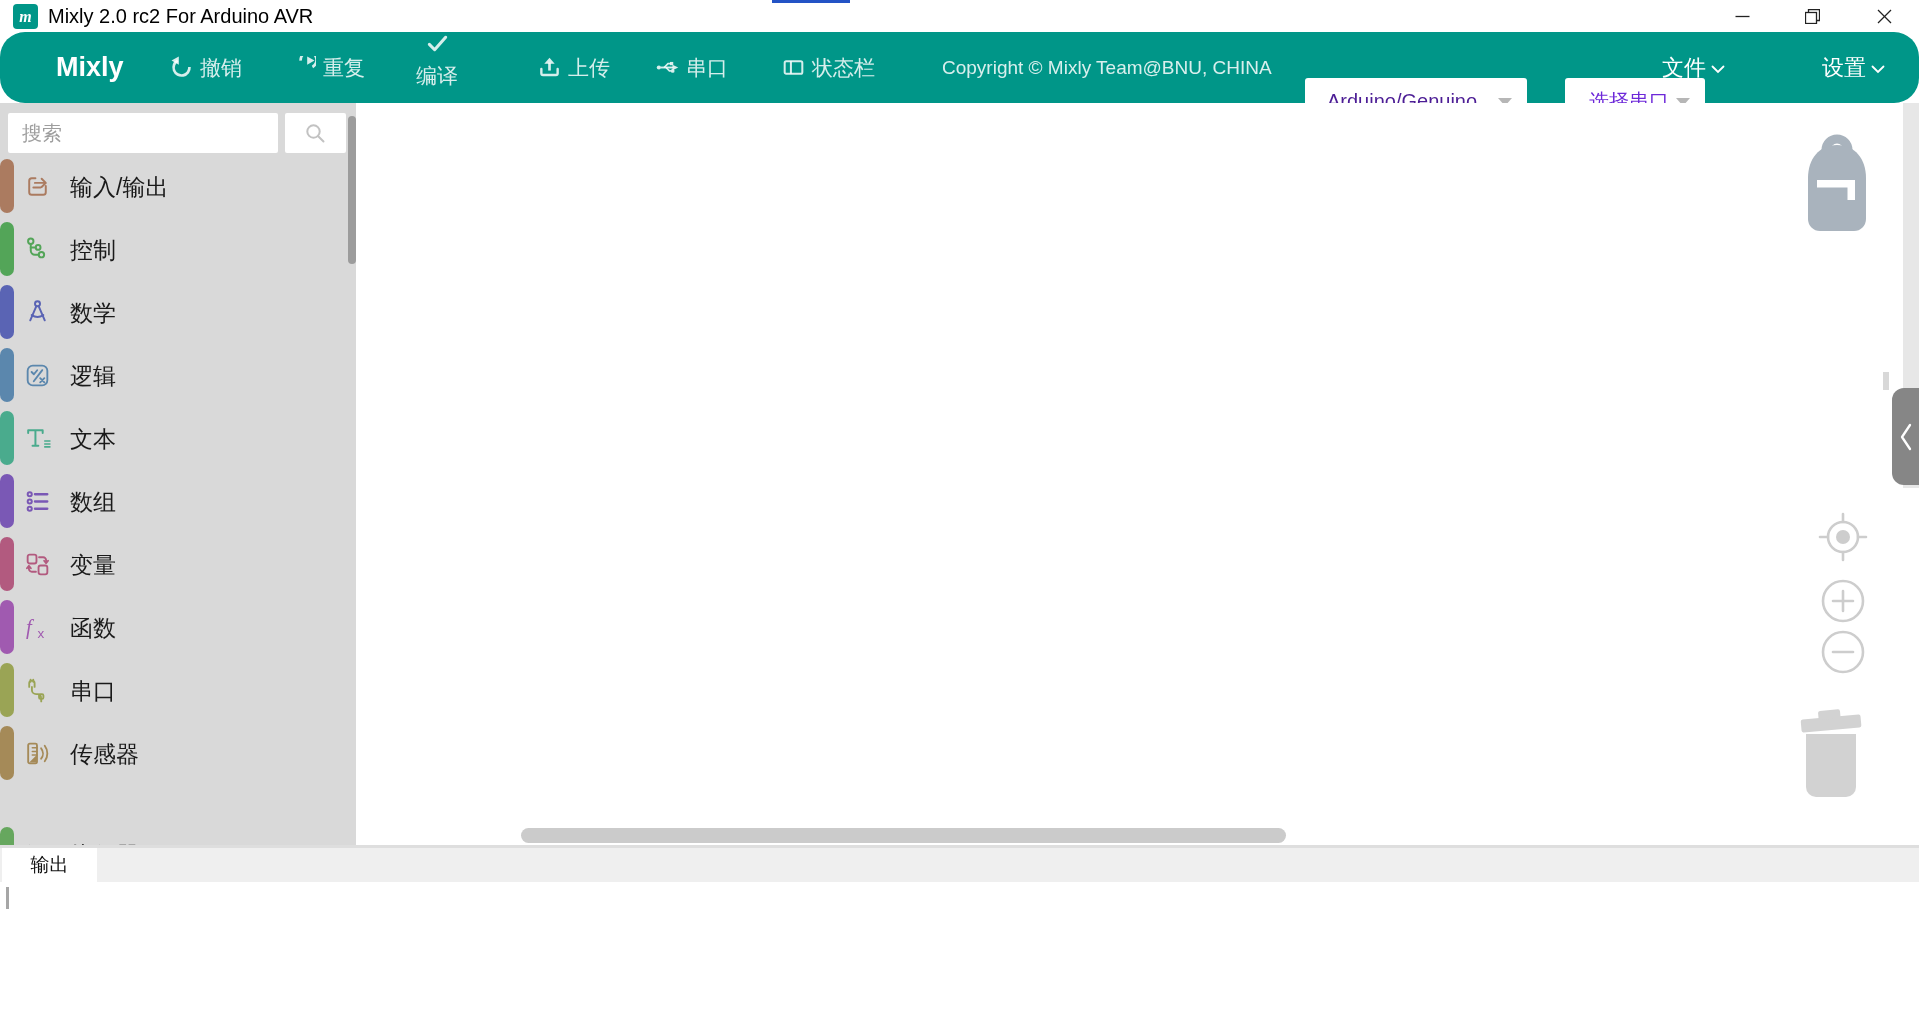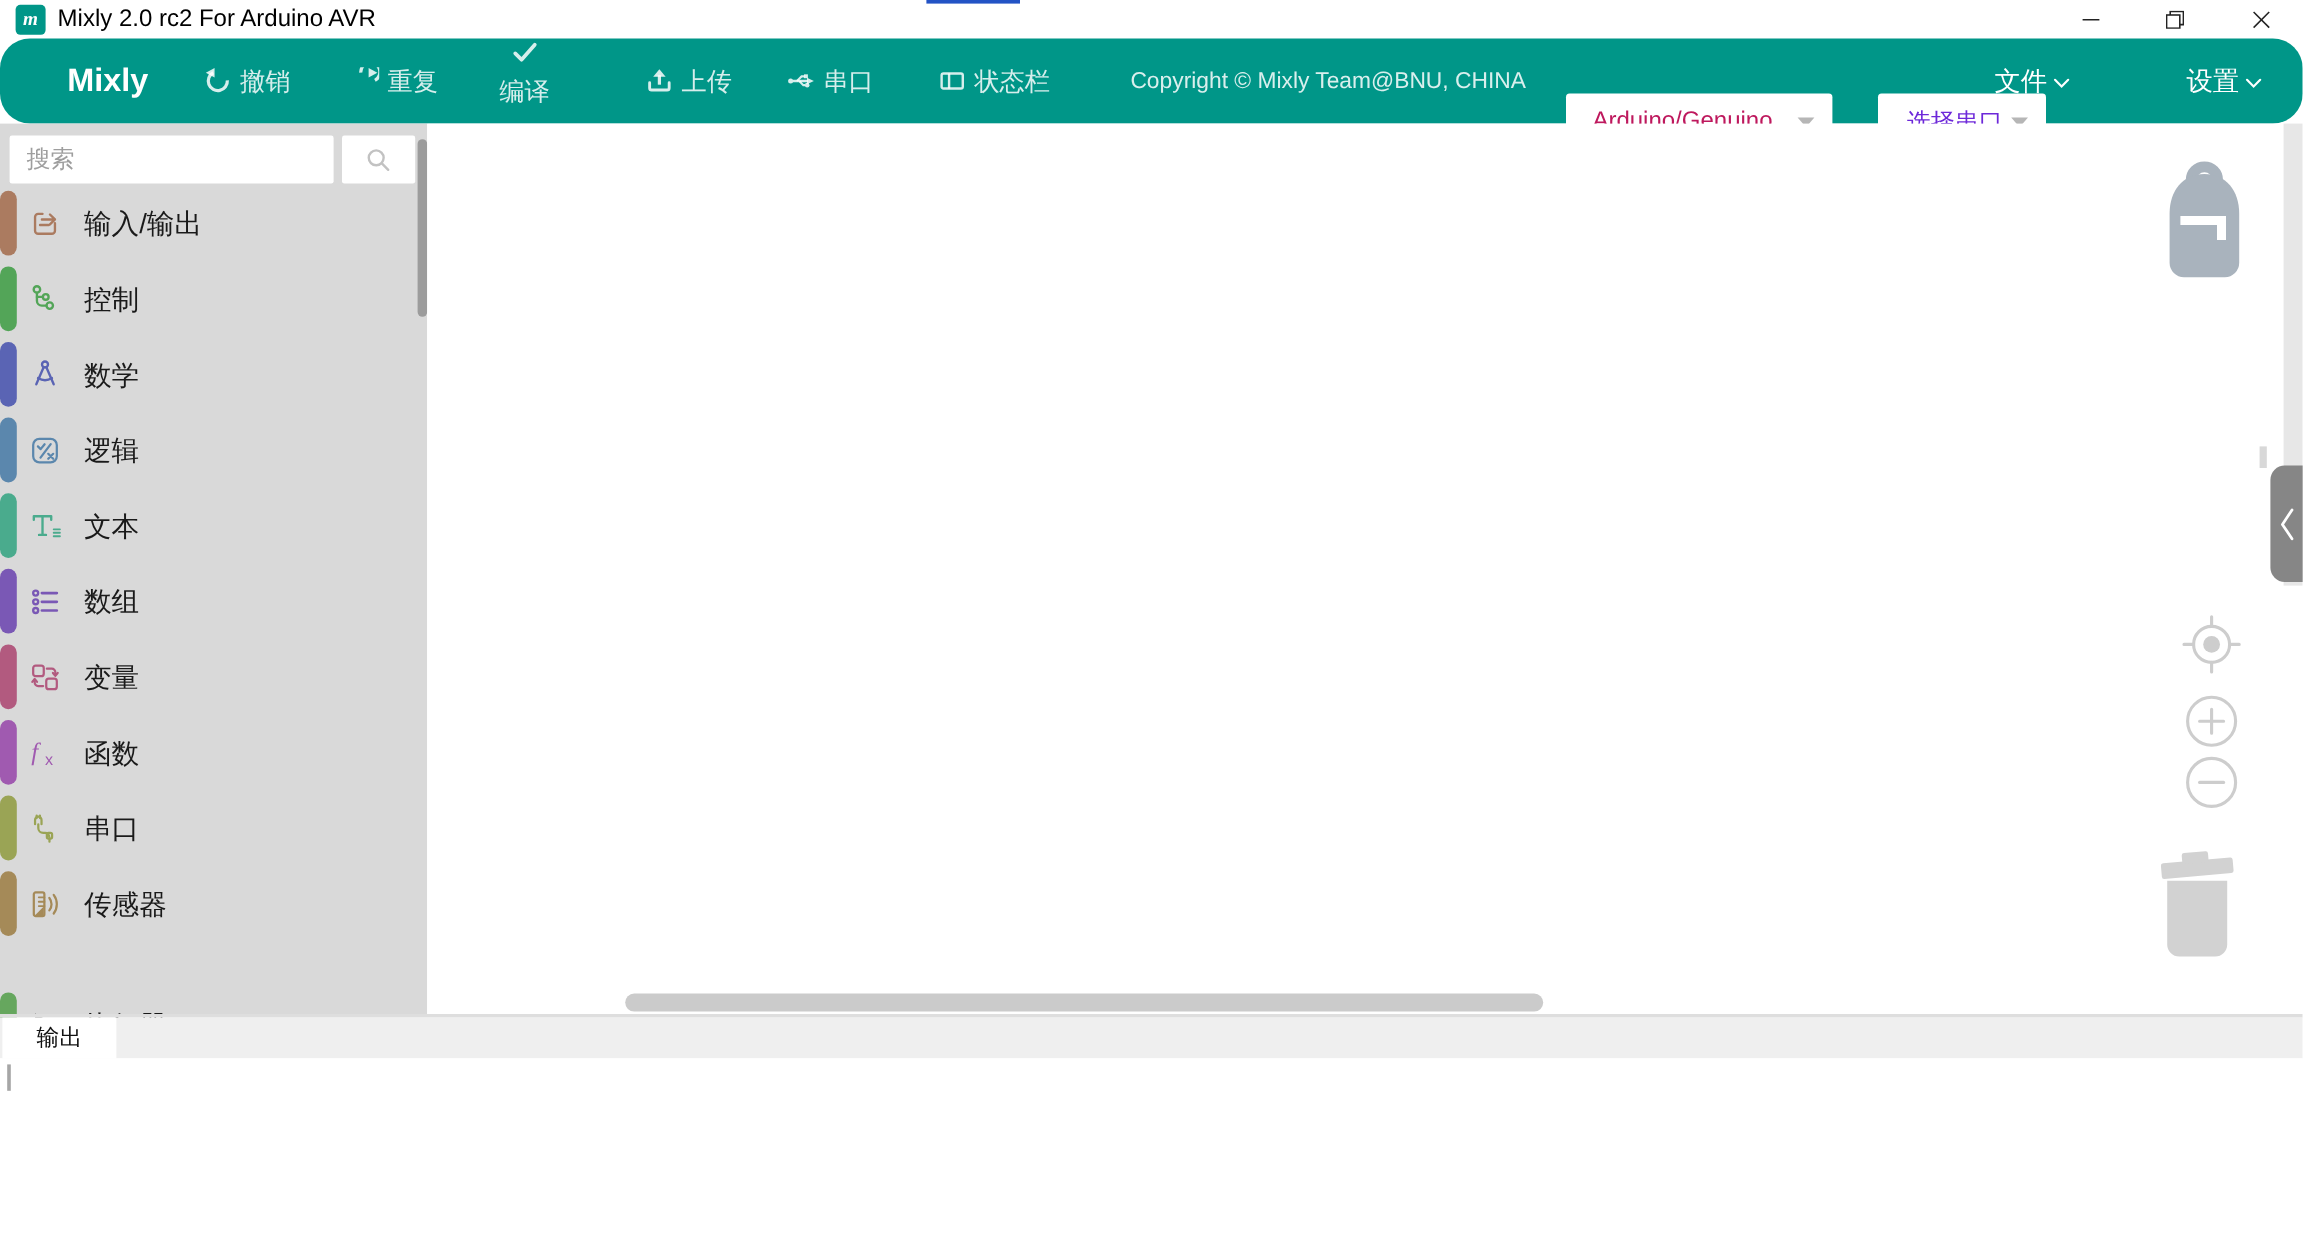--- a/index.html
+++ b/index.html
@@ -27,21 +27,21 @@
   .tb-btn { position:absolute; top:0; height:71px; display:flex; align-items:center; gap:7px;
             color:rgba(255,255,255,0.84); font-size:21px; cursor:pointer; background:none; border:none; }
   .tb-btn svg { width:23px; height:23px; display:block; }
   .tb-undo { left:170px; } .tb-redo { left:293px; } .tb-compile { left:416px;flex-direction:column; }
   .tb-upload { left:538px; } .tb-serial { left:656px; } .tb-statusbar { left:782px;text-align:right; }
   .copyright { position:absolute; left:942px; top:0; height:71px; line-height:71px;
                color:rgba(255,255,255,0.85); font-size:19px; }
   .select-box { position:absolute; top:46px; height:46px; background:#fff; border-radius:3px;
                 display:flex; align-items:center; cursor:pointer; }
   .board-select { left:1305px; width:222px; padding-left:22px; }
-  .board-select .sel-text { font-size:20px; color:#be185d; }
+  .board-select .sel-text { font-size:20px; color:#4c1d95; }
   .port-select { left:1565px; width:140px; padding-left:24px; }
   .port-select .sel-text { font-size:20px; color:#6d28d9; }
   .sel-caret { position:absolute; right:15px; top:20px; width:0; height:0;
                border-left:7px solid transparent; border-right:7px solid transparent;
                border-top:8px solid #b6b6b6; }
   .tb-menu { position:absolute; top:0; height:71px; display:flex; align-items:center; gap:5px;
              color:#fff; font-size:22px; cursor:pointer; }
   .menu-file { left:1642px;margin-left:20px; } .menu-settings { left:1822px; }
   .tb-menu svg { width:14px; height:9px; margin-top:4px; }
 

